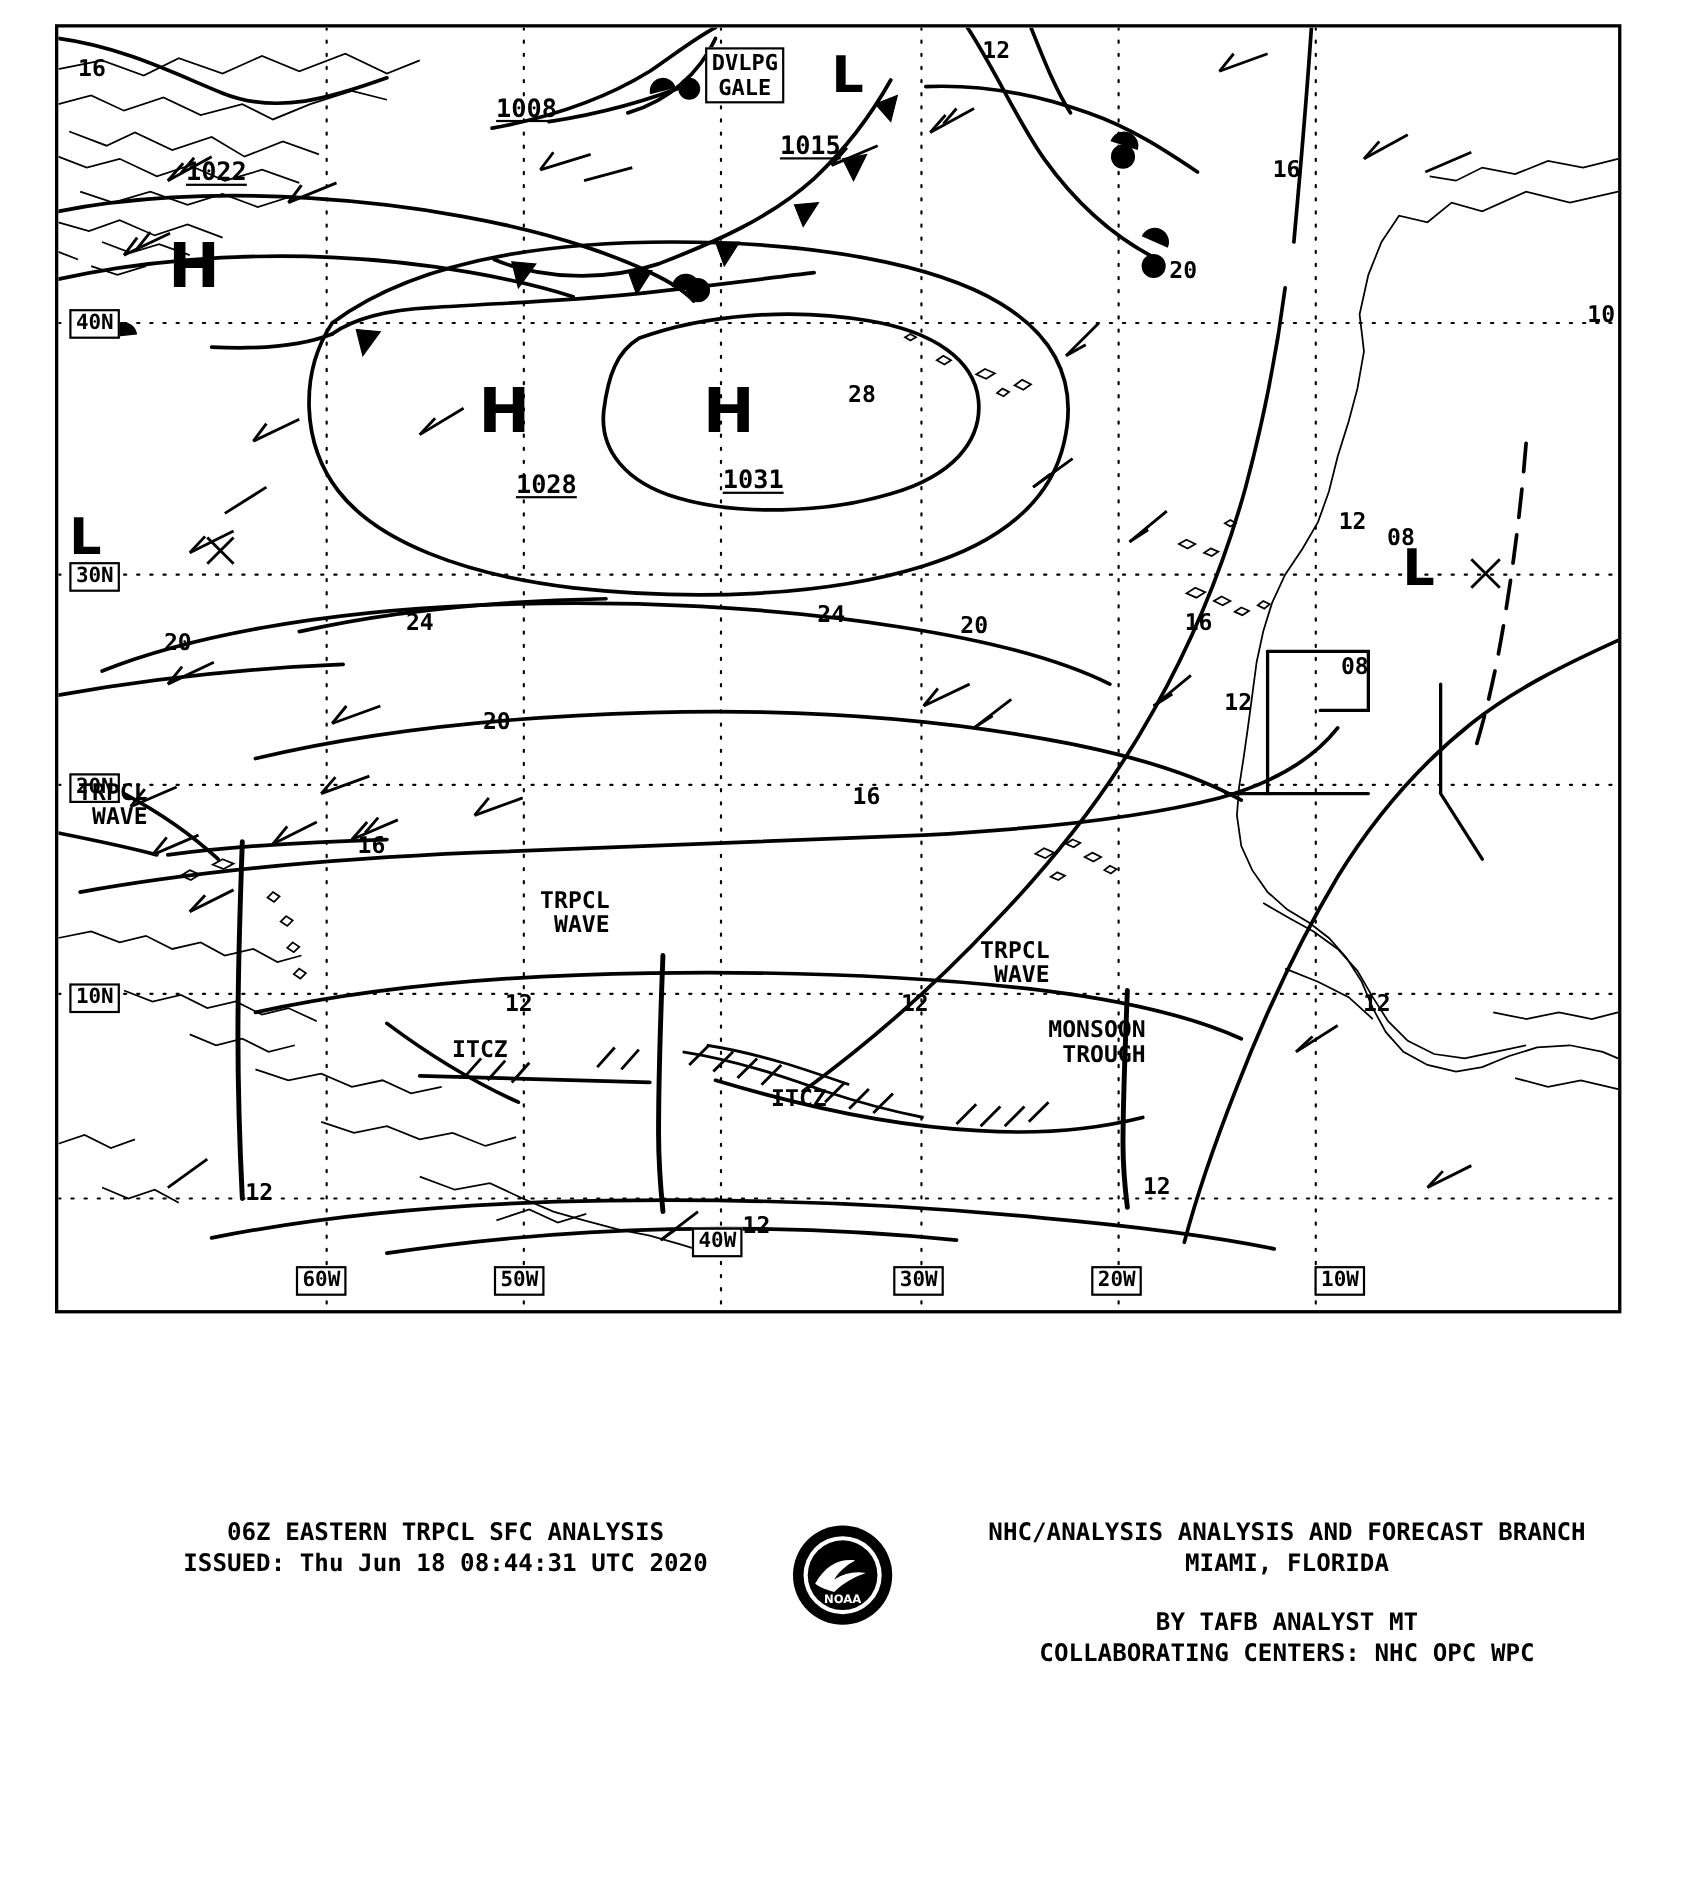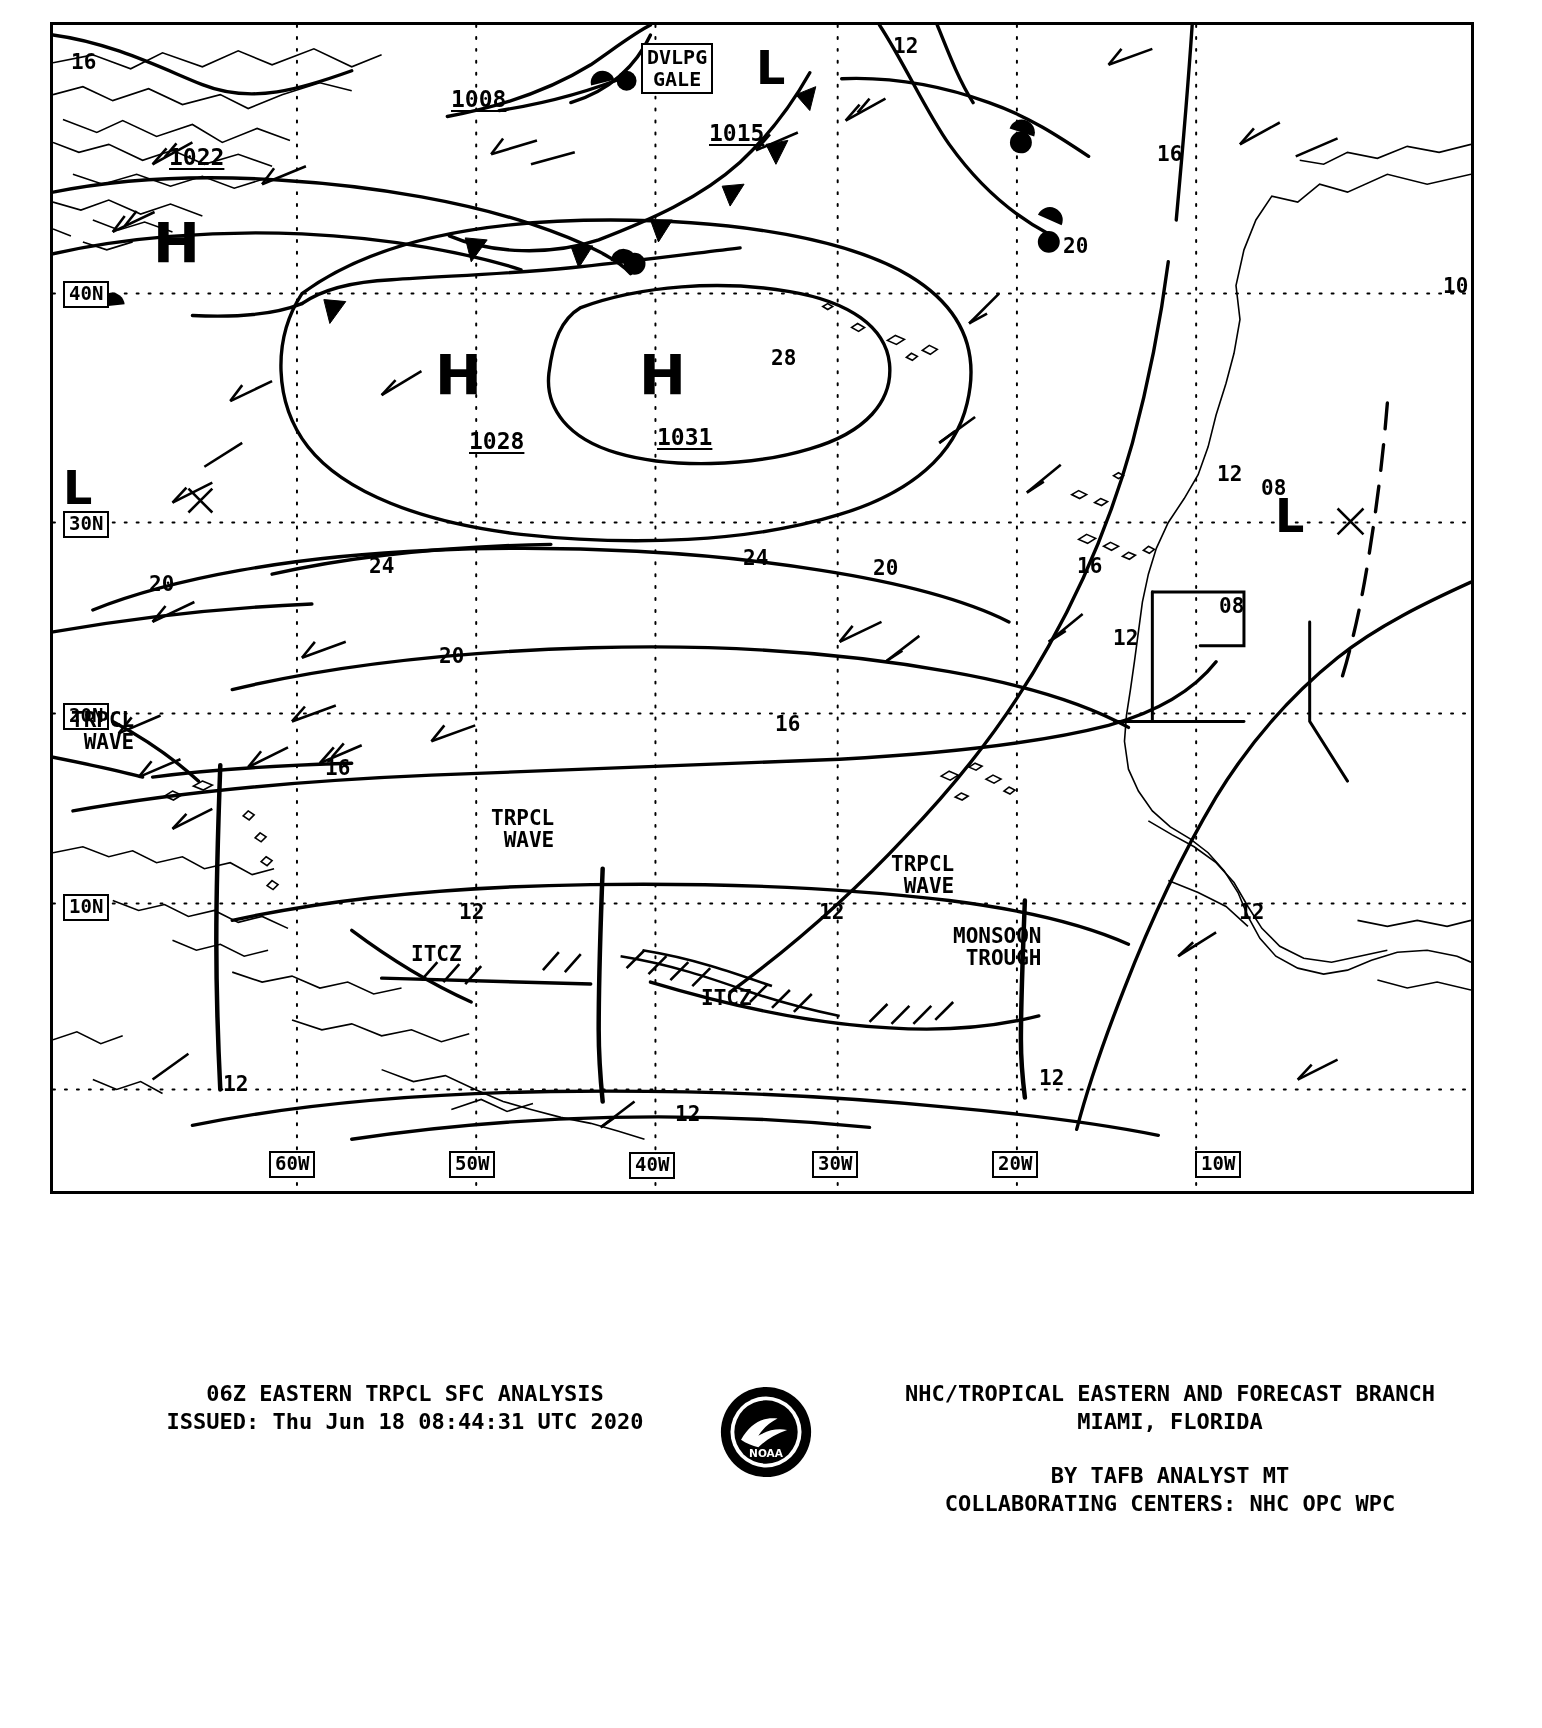--- a/index.html
+++ b/index.html
@@ -508,21 +508,21 @@
     <div class="lbl lbl-iso" style="left:622px;top:1078px;">12</div>
     <div class="lbl lbl-iso" style="left:986px;top:1042px;">12</div>
 
     <div class="lbl lbl-box" style="left:10px;top:256px;">40N</div>
     <div class="lbl lbl-box" style="left:10px;top:486px;">30N</div>
     <div class="lbl lbl-box" style="left:10px;top:678px;">20N</div>
     <div class="lbl lbl-box" style="left:10px;top:869px;">10N</div>
 
     <div class="lbl lbl-box" style="left:216px;top:1126px;">60W</div>
     <div class="lbl lbl-box" style="left:396px;top:1126px;">50W</div>
-    <div class="lbl lbl-box" style="left:576px;top:1127px;">40W</div>
+    <div class="lbl lbl-box" style="left:576px;top:1091px;">40W</div>
     <div class="lbl lbl-box" style="left:759px;top:1126px;">30W</div>
     <div class="lbl lbl-box" style="left:939px;top:1126px;">20W</div>
     <div class="lbl lbl-box" style="left:1119px;top:1126px;margin-left:23px;">10W</div>
 
     <div class="lbl lbl-gale" style="left:588px;top:18px;">DVLPG
 GALE</div>
     <div class="lbl lbl-anno" style="left:18px;top:684px;">TRPCL
 WAVE</div>
     <div class="lbl lbl-anno" style="left:438px;top:782px;">TRPCL
 WAVE</div>
@@ -543,20 +543,20 @@
     <svg class="noaa-logo" viewBox="0 0 100 100">
       <circle cx="50" cy="50" r="47" fill="#000"></circle>
       <circle cx="50" cy="50" r="37" fill="#fff"></circle>
       <circle cx="50" cy="50" r="33" fill="#000"></circle>
       <path d="M24,58 C34,40 48,34 62,36 C54,40 47,46 42,54 C52,48 62,46 72,48
                C60,52 50,58 42,66 C36,64 29,62 24,58 Z" fill="#fff"></path>
       <text x="50" y="76" font-family="DejaVu Sans, sans-serif" font-size="11" font-weight="bold" fill="#fff" text-anchor="middle">NOAA</text>
     </svg>
 
     <div class="footer-right">
-      <div>NHC/TROPICAL EASTERN AND FORECAST BRANCH</div>
+      <div>NHC/ANALYSIS ANALYSIS AND FORECAST BRANCH</div>
       <div>MIAMI, FLORIDA</div>
       <div class="b2">BY TAFB ANALYST  MT</div>
       <div>COLLABORATING CENTERS: NHC OPC WPC</div>
     </div>
   </div>
 
 </div>
 
 </body></html>

